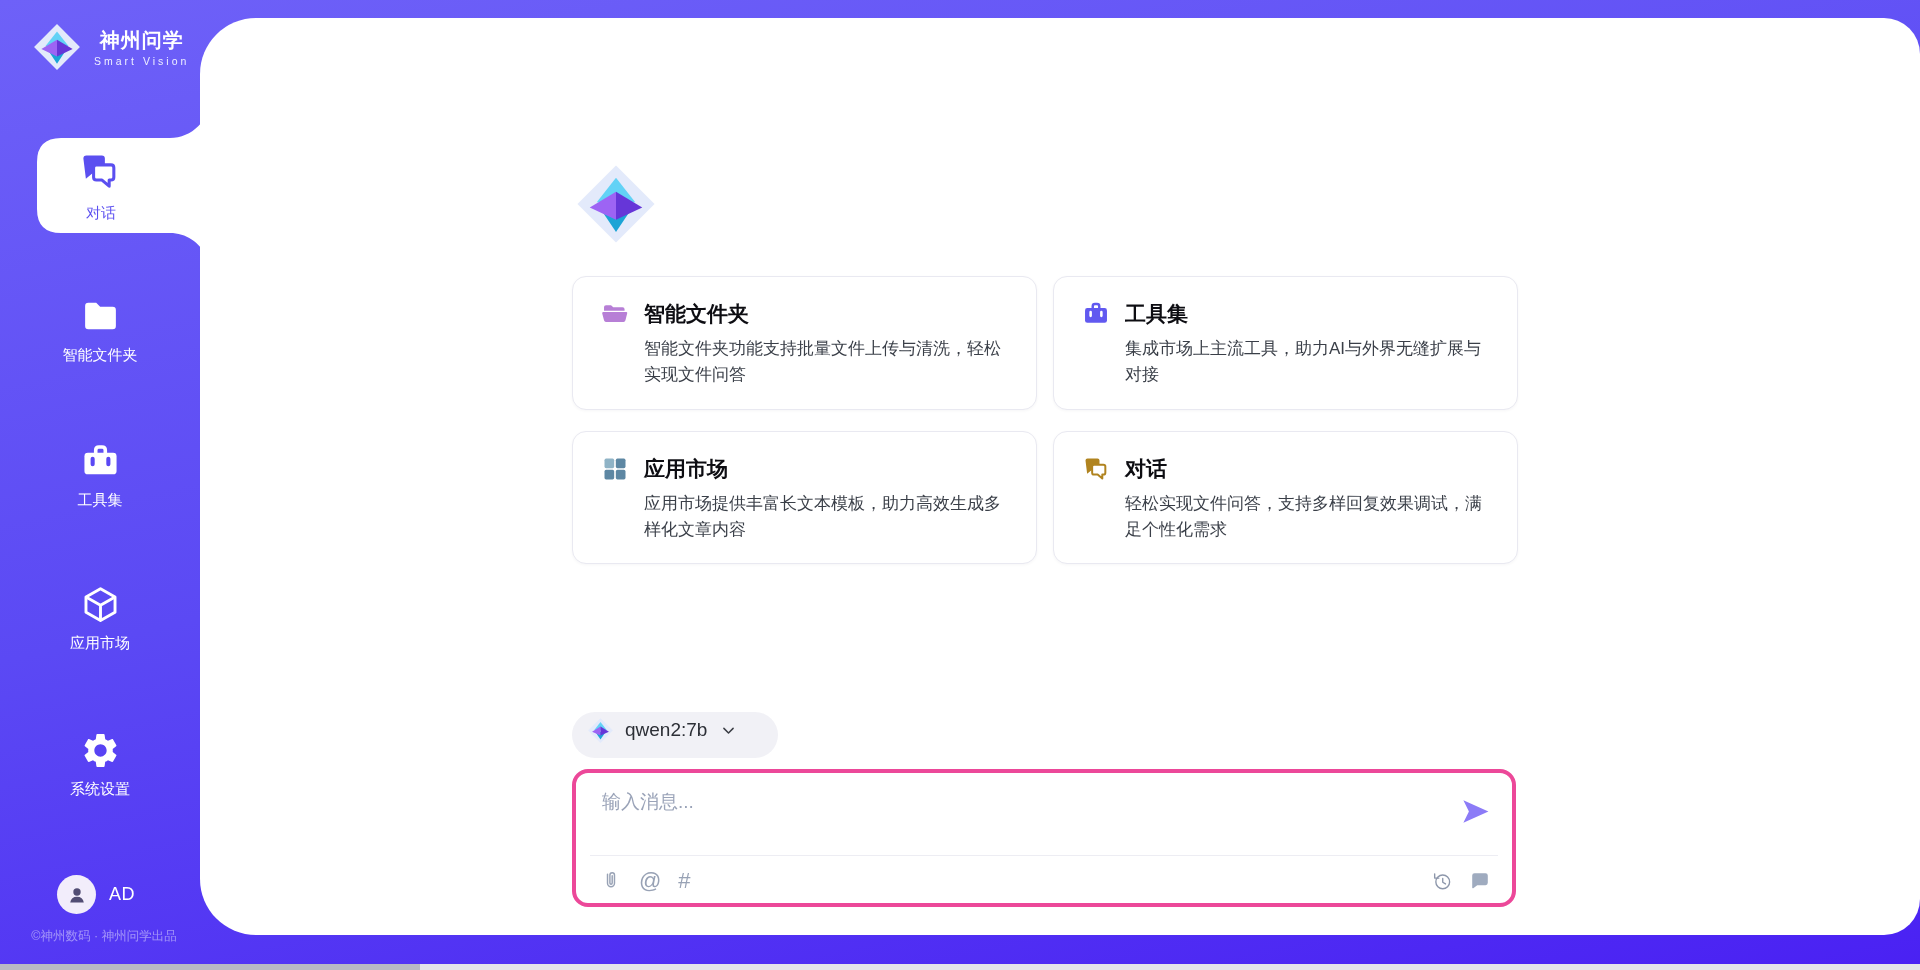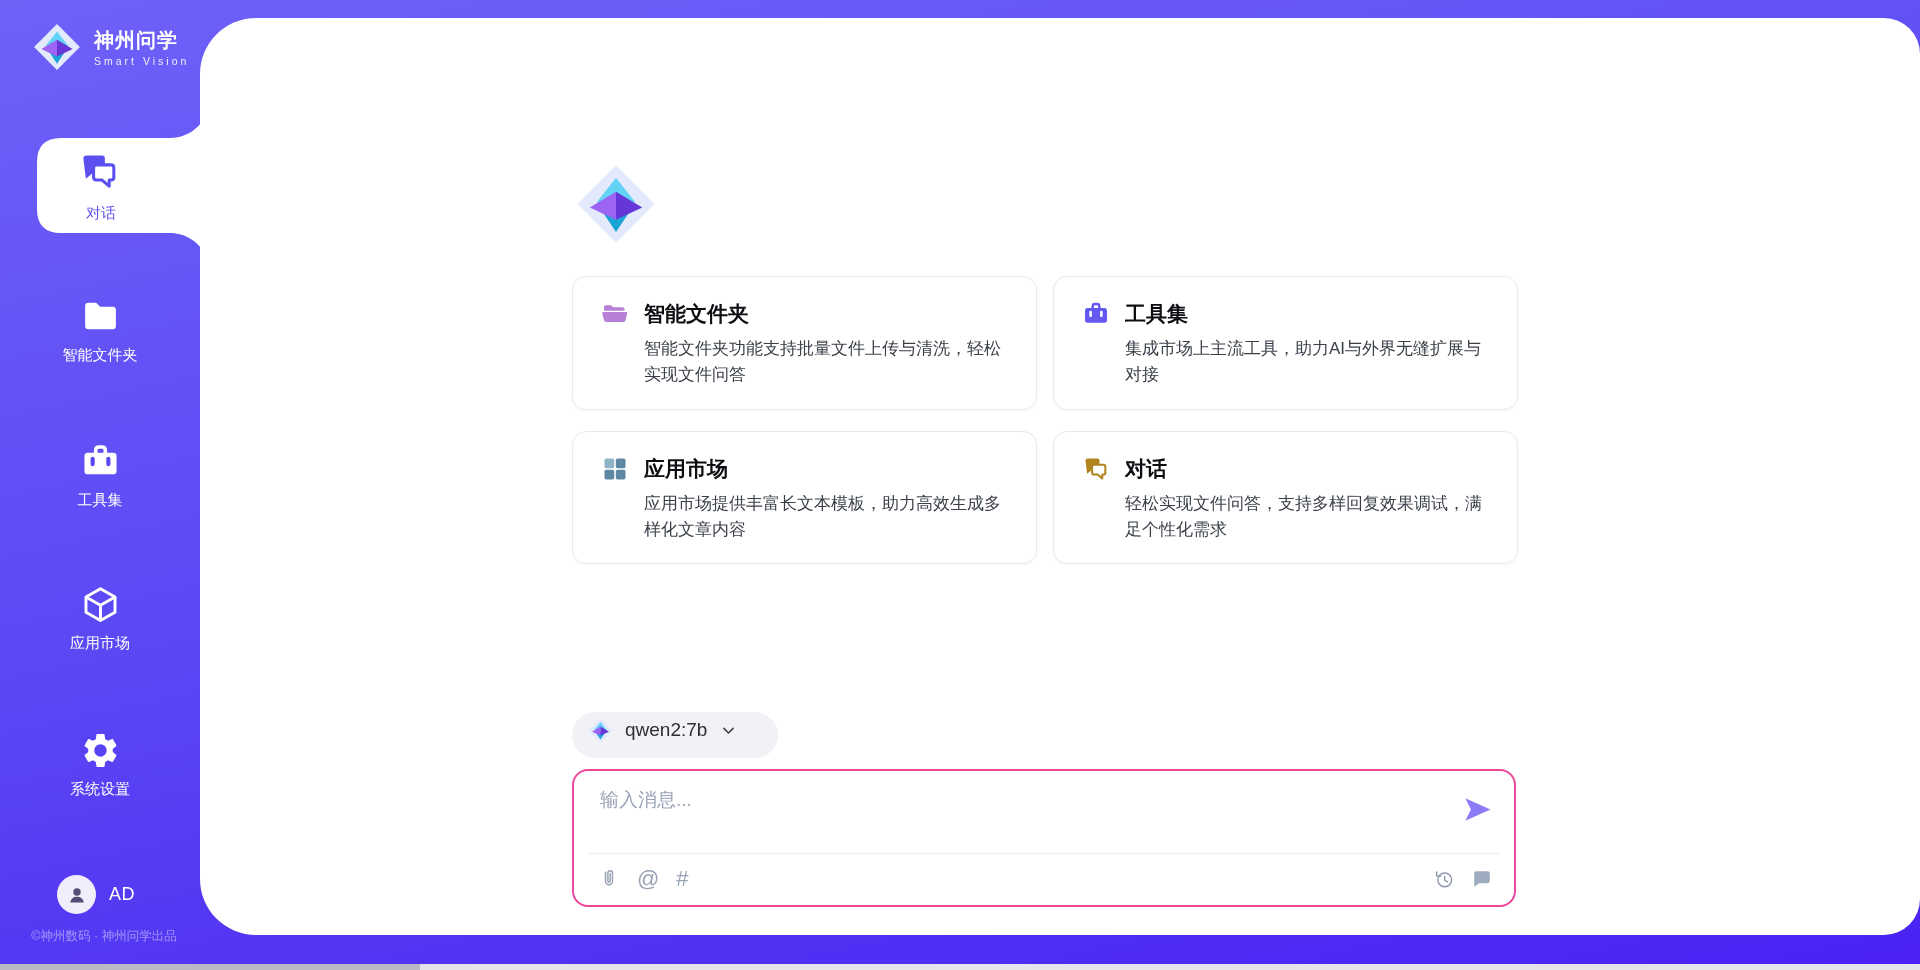--- a/index.html
+++ b/index.html
@@ -11,21 +11,21 @@
   }
   
   .main-surface{
     position:absolute;left:200px;top:18px;width:1720px;height:917px;
     background:#ffffff;border-radius:56px 36px 36px 56px;
   }
   
   .hscroll-track{position:absolute;left:0;bottom:0;width:1920px;height:6px;background:#e4e4ea;}
   .hscroll-thumb{position:absolute;left:0;bottom:0;width:420px;height:6px;background:#b8b9c4;}
   
-  .logo-block{position:absolute;left:32px;top:22px;display:flex;align-items:center;gap:12px;z-index:3;}
+  .logo-block{position:absolute;left:32px;top:22px;display:flex;align-items:center;gap:12px;z-index:3;text-align:center;}
   .logo-gem{width:50px;height:50px;}
   .logo-texts{display:flex;flex-direction:column;}
   .logo-name{color:#fff;font-size:20px;font-weight:700;letter-spacing:1px;line-height:1.25;}
   .logo-sub{color:#eef0ff;font-size:10.5px;letter-spacing:3px;margin-top:2px;}
   .active-tab-shape{position:absolute;left:37px;top:98px;width:173px;height:185px;z-index:2;}
   .tab-icon{position:absolute;left:78px;top:150px;width:43px;height:43px;z-index:3;}
   .tab-label{position:absolute;left:37px;top:204px;width:128px;text-align:center;
     color:#5b4ff0;font-size:15px;font-weight:500;z-index:3;}
   .nav-item{position:absolute;left:0;width:200px;text-align:center;color:#fff;z-index:2;cursor:pointer;}
   .nav-item .nav-ic{width:41px;height:41px;display:inline-block;}
@@ -52,21 +52,21 @@
   .card-desc{margin:8px 0 0 43px;font-size:17px;line-height:1.55;color:#3a3f48;}
   
   .model-pill{position:absolute;left:572px;top:712px;width:206px;height:46px;box-sizing:border-box;
     border-radius:23px;background:#f1f1f6;display:flex;align-items:center;gap:11px;
     padding:0 14px 10px 15px;cursor:pointer;}
   .model-gem{width:27px;height:27px;flex:none;}
   .model-label{font-size:19px;color:#2c2f36;font-weight:500;}
   .model-chevron{width:17px;height:17px;margin-left:2px;}
   
   .composer{position:absolute;left:572px;top:769px;width:944px;height:138px;box-sizing:border-box;
-    background:#fff;border:2px solid #ec4899;border-radius:16px;}
+    background:#fff;border:4px solid #ec4899;border-radius:16px;}
   .composer-input{position:absolute;left:24px;top:14px;width:850px;height:58px;border:none;outline:none;
     resize:none;font-size:19px;color:#30343c;background:transparent;
     font-family:"Liberation Sans","DejaVu Sans",sans-serif;}
   .composer-input::placeholder{color:#9aa3b8;opacity:1;}
   .composer-send{position:absolute;right:21px;top:23px;width:31px;height:31px;cursor:pointer;border:none;background:none;padding:0;}
   .composer-divider{position:absolute;left:14px;right:14px;top:82px;height:1px;background:#ededf3;}
   .composer-tools{position:absolute;left:24px;top:97px;display:flex;align-items:center;gap:17px;}
   .composer-tools .glyph{font-size:22px;color:#98a2b5;line-height:1;cursor:pointer;}
   .tool-ic{width:22px;height:22px;cursor:pointer;}
   .composer-right{position:absolute;right:21px;top:97px;display:flex;align-items:center;gap:16px;}

